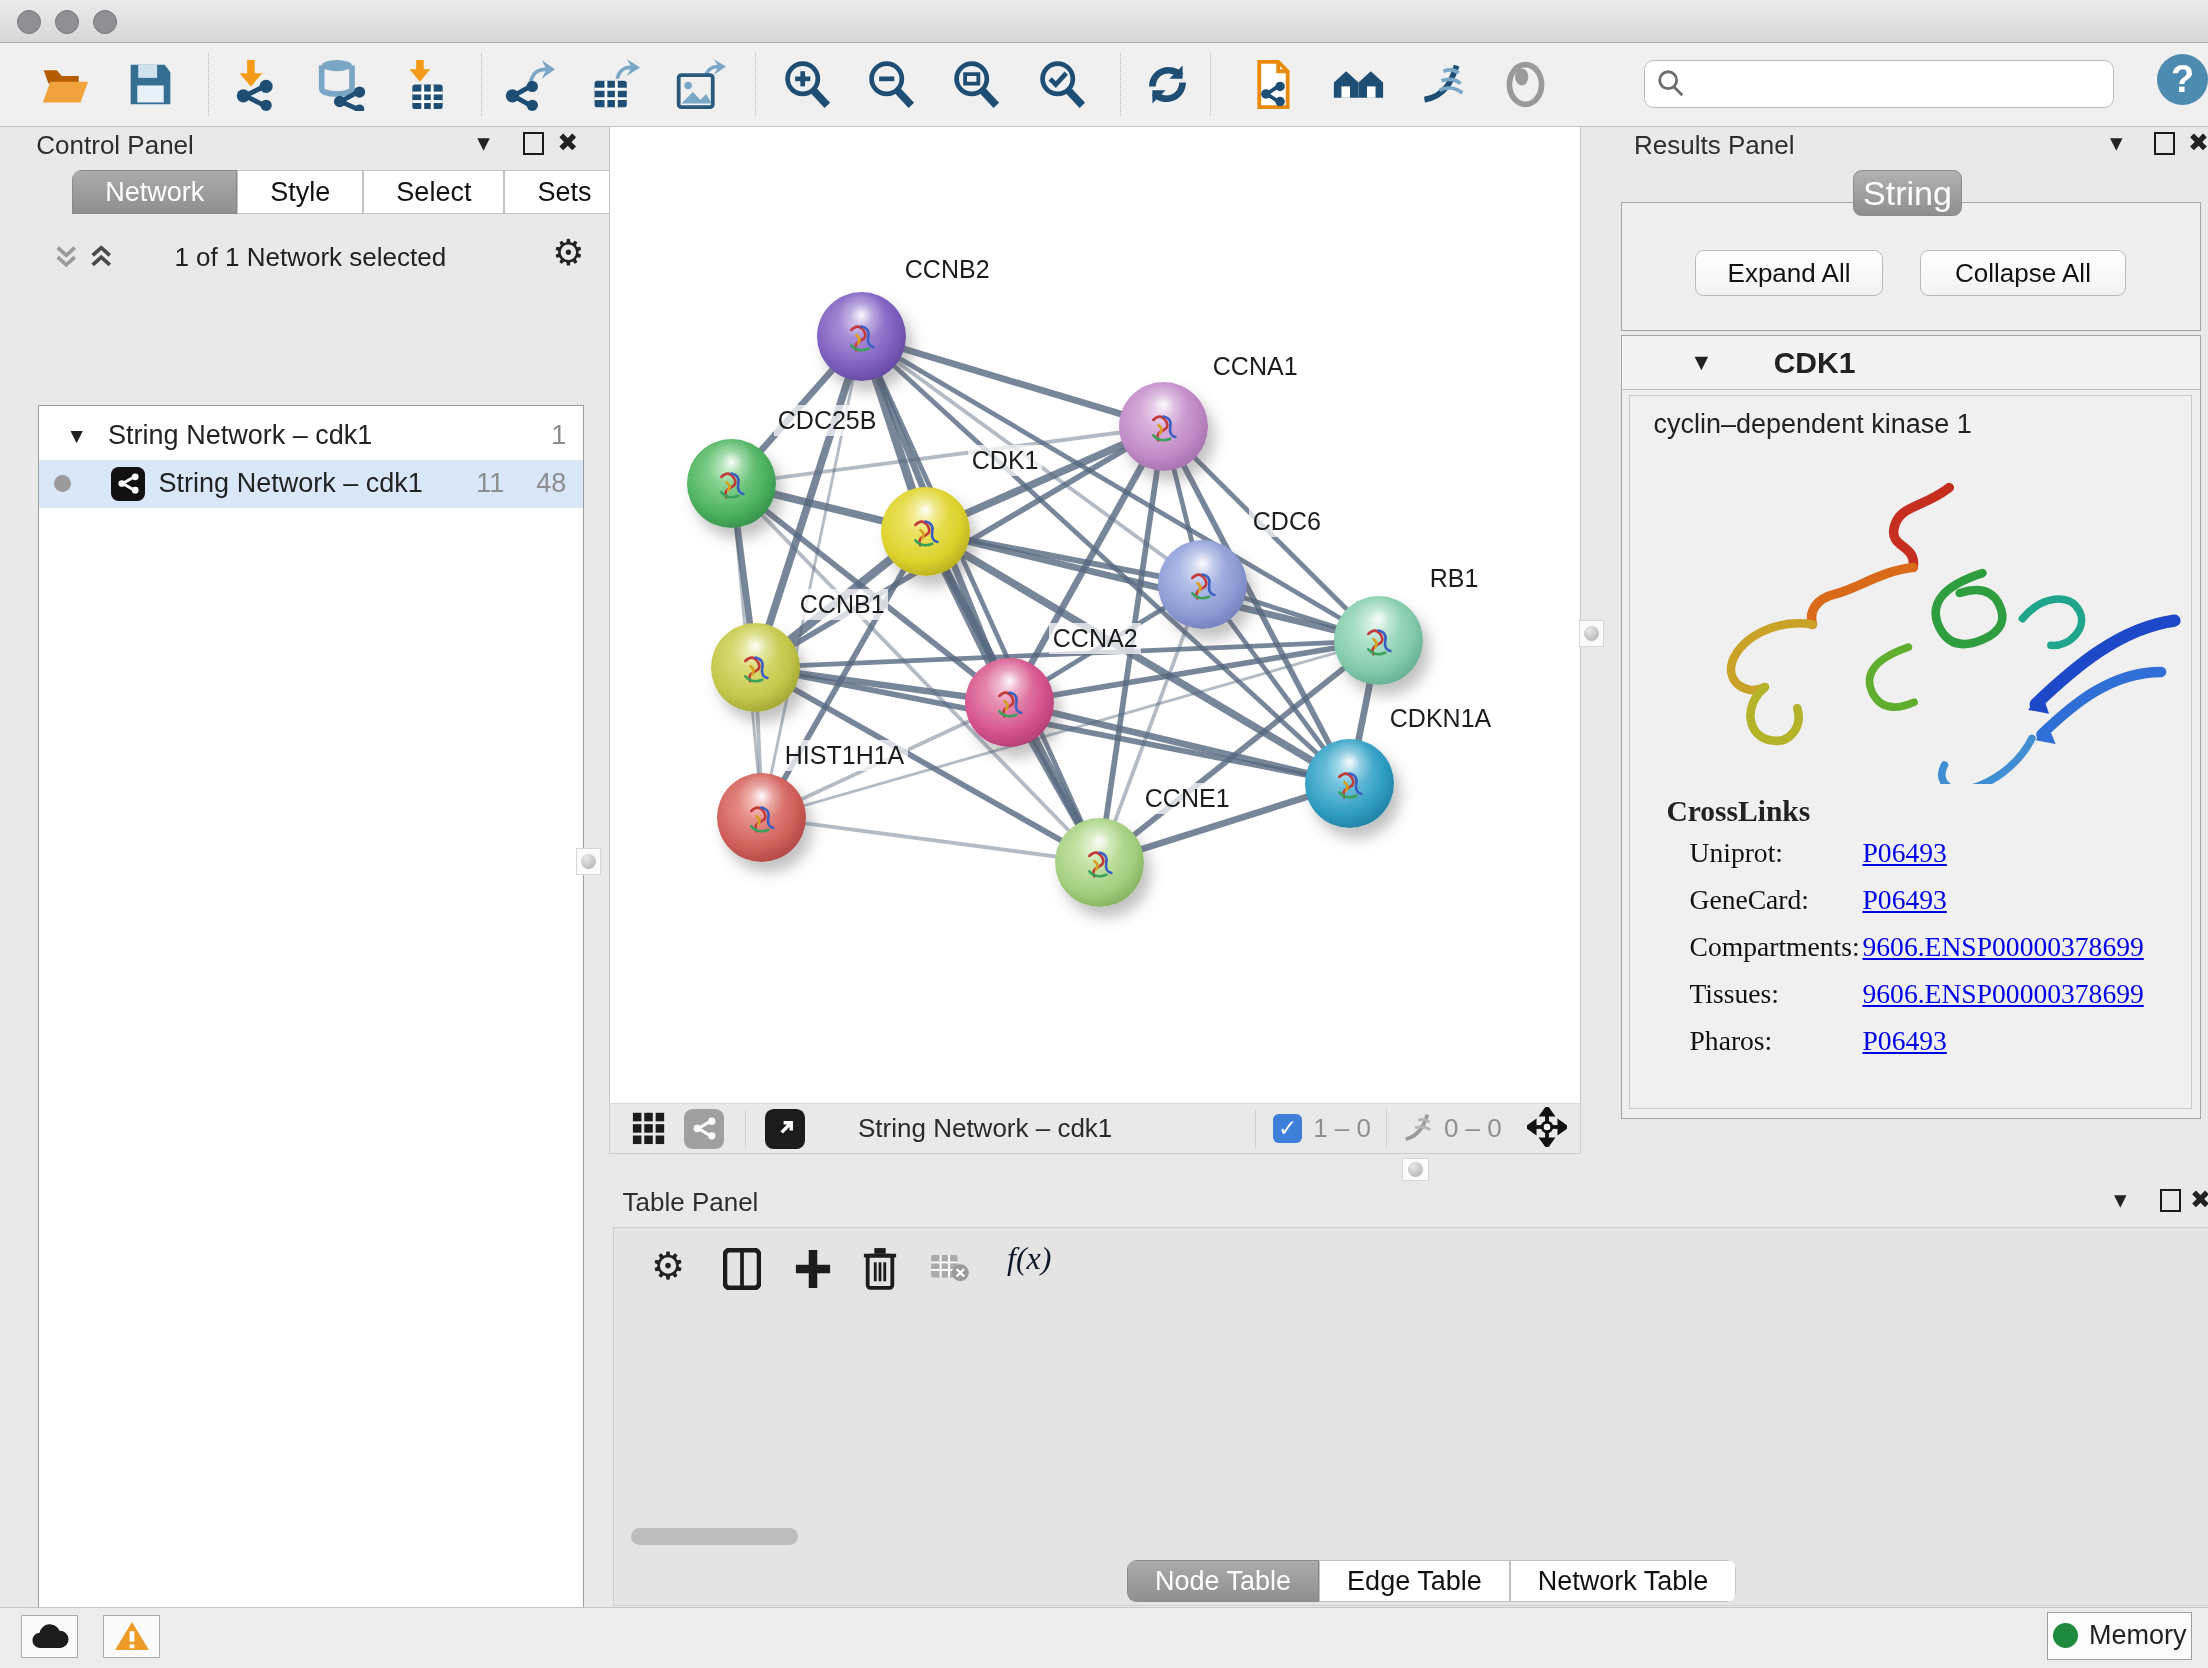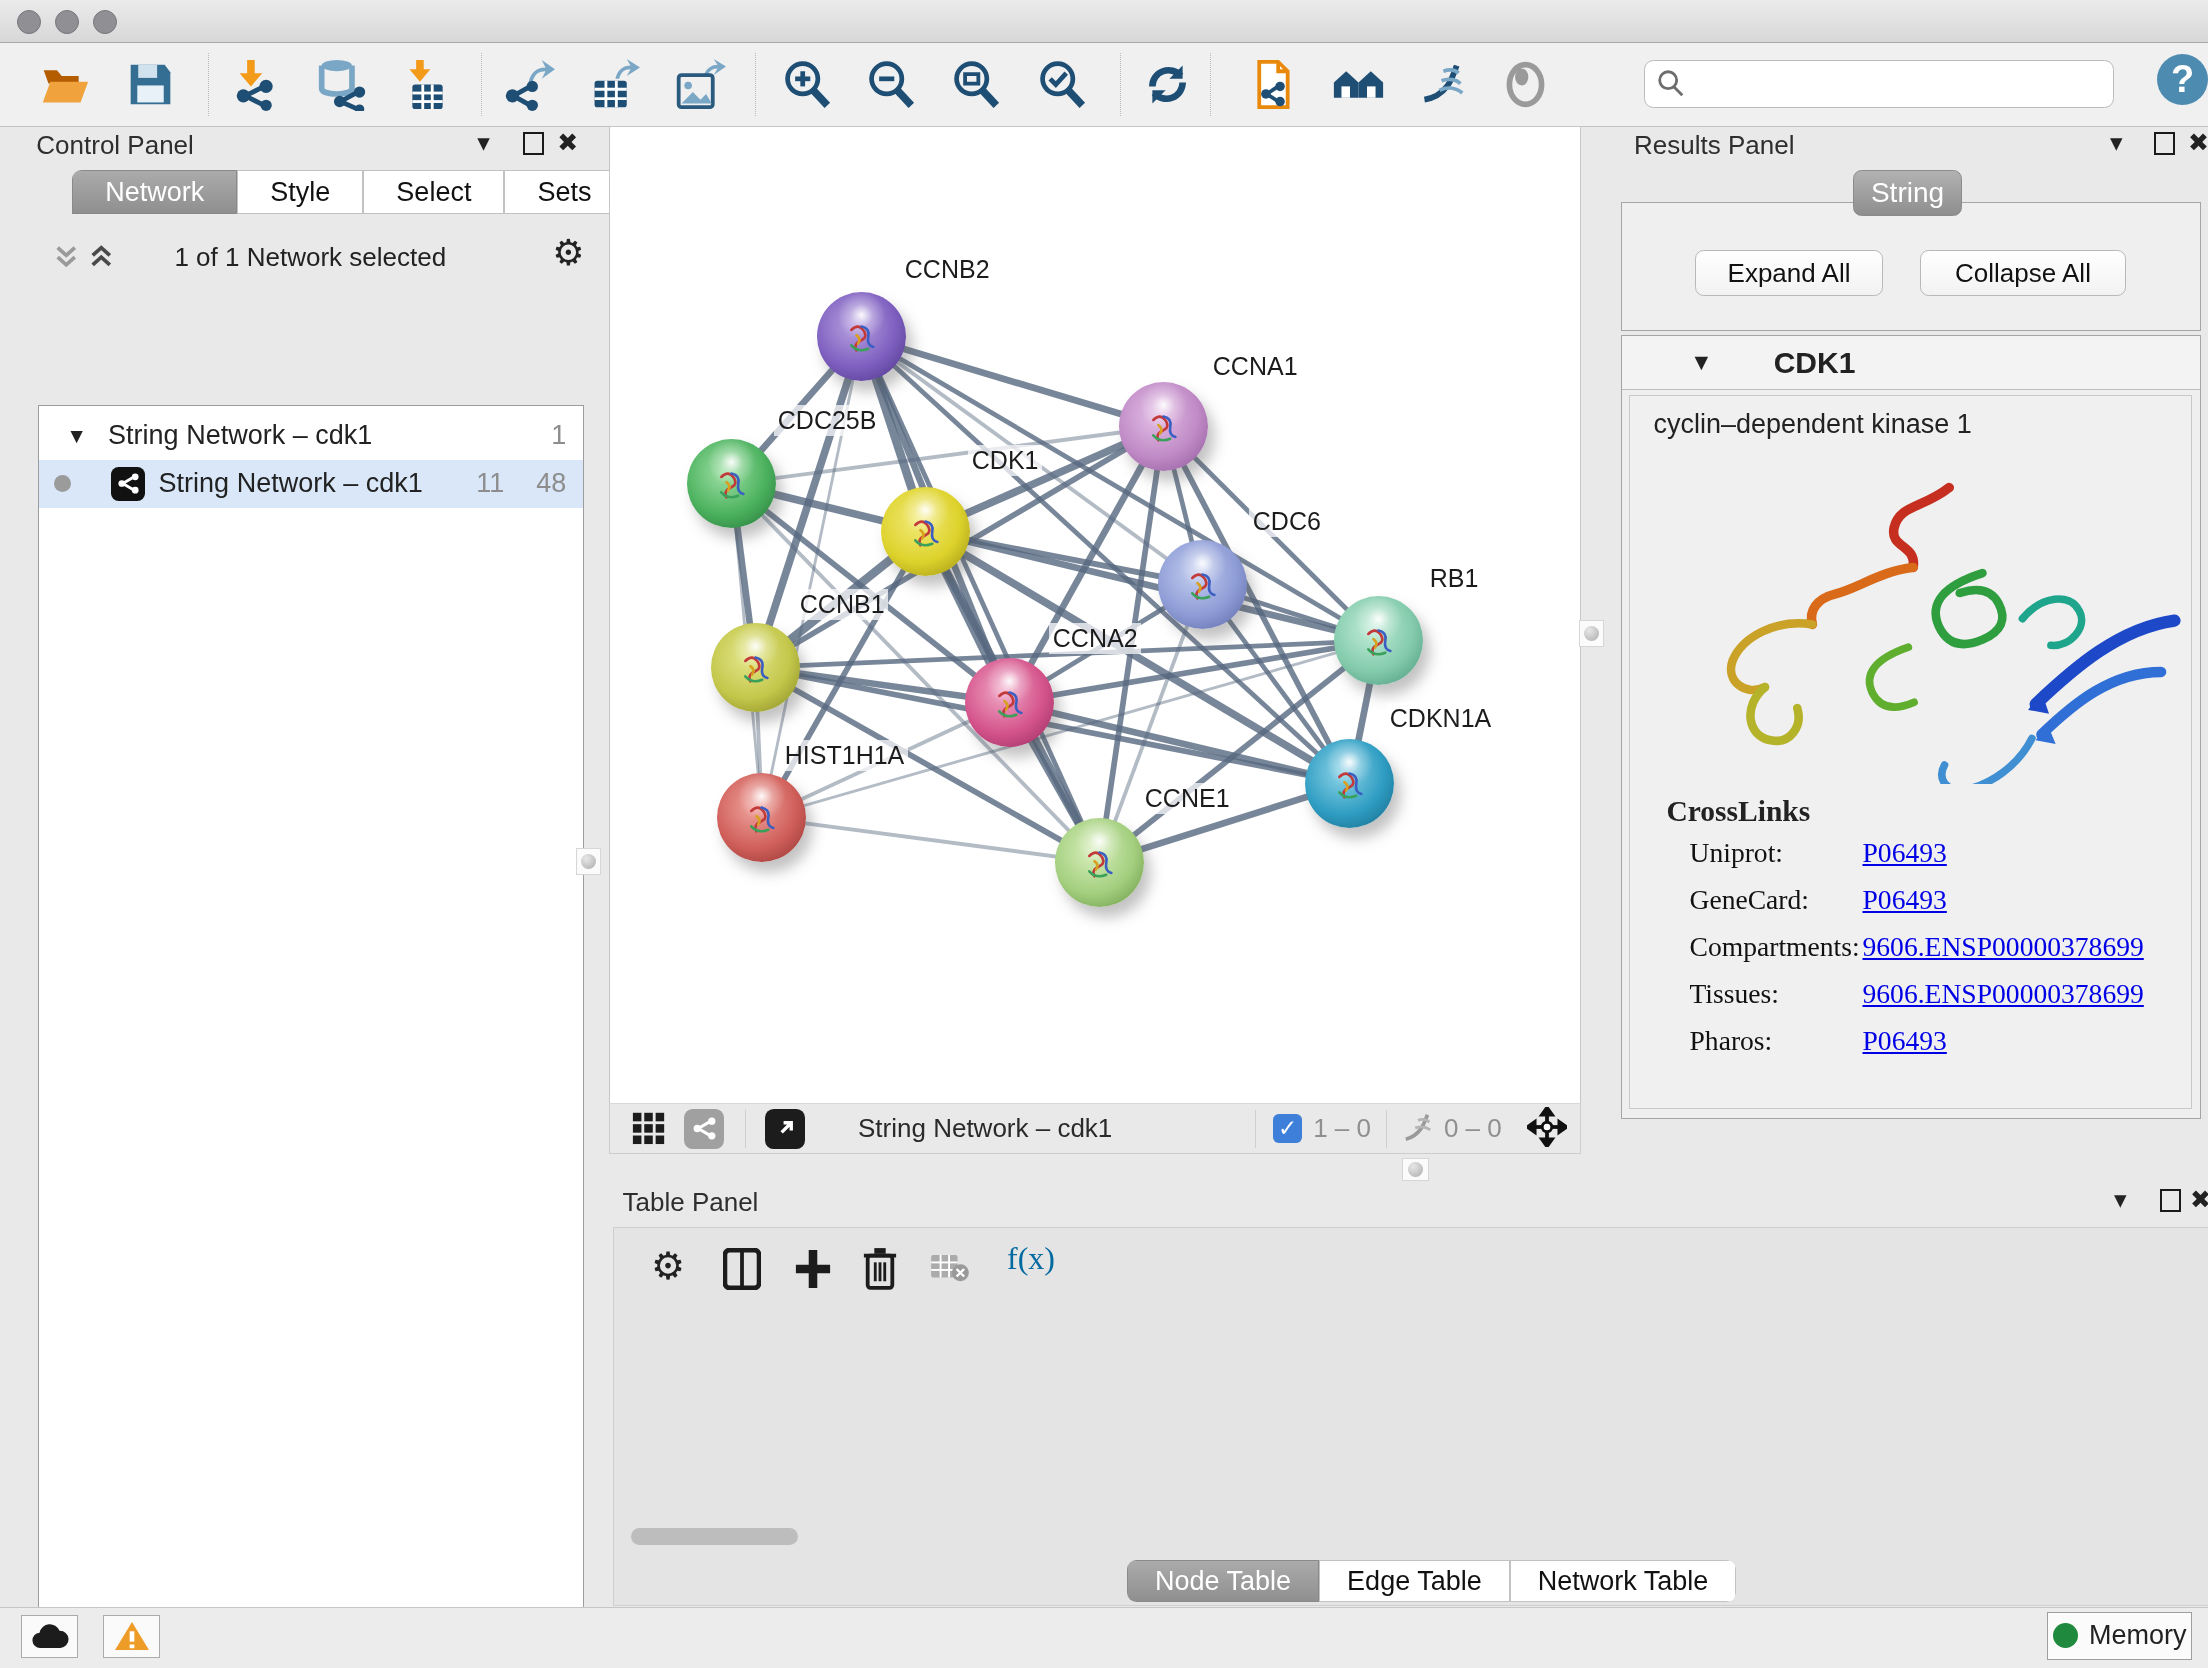--- a/index.html
+++ b/index.html
@@ -49,27 +49,27 @@
   .nbcount{font-size:26px;color:#8f8f8f;}
   .chk{width:28.5px;height:28.5px;border-radius:5.7px;background:#3d7fd9;color:#fff;font-size:23px;
     display:flex;align-items:center;justify-content:center;}
   
   .sdotbox{background:#fbfbfb;border:1px solid #d6d6d6;display:flex;align-items:center;justify-content:center;}
   .sdot{width:15px;height:15px;border-radius:50%;background:radial-gradient(circle at 35% 30%,#e8e8e8,#ababab);}
   
   .rbox{border:1px solid #a5a5a5;background:#efefef;}
   .btn{background:linear-gradient(#ffffff,#f2f2f2);border:1px solid #b8b8b8;border-radius:8.6px;
     font-size:26px;color:#111;display:flex;align-items:center;justify-content:center;}
-  .stringtab{background:linear-gradient(#b2b2b2,#8e8e8e);color:#fff;font-size:28px;border-radius:8.6px;
+  .stringtab{background:linear-gradient(#b2b2b2,#8e8e8e);color:#fff;font-size:34px;border-radius:8.6px;
     display:flex;align-items:center;justify-content:center;border:1px solid #8b8b8b;}
   .serif{font-family:"Liberation Serif",serif;}
   .xl-label{font-size:27.6px;color:#111;}
   .xl-link{font-size:27.6px;color:#0000e6;text-decoration:underline;}
   .scrollthumb{position:absolute;left:632px;top:1528px;width:167px;height:17px;border-radius:8.6px;background:#bdbdbd;}
-  .fx{font-family:"Liberation Serif",serif;font-size:32px;color:#0369a1;}
+  .fx{font-family:"Liberation Serif",serif;font-style:italic;font-size:32px;color:#0f172a;}
   
   .statusbar{left:0;top:1607px;width:2208px;height:61px;background:#ececec;border-top:1px solid #c6c6c6;}
   .sbtn{position:absolute;top:6.7px;width:55px;height:41px;background:#fafafa;border:1.9px solid #ababab;
     display:flex;align-items:center;justify-content:center;}
   .membtn{position:absolute;left:2047px;top:3.8px;width:143px;height:46px;background:#fbfbfb;border:1.9px solid #9f9f9f;
     display:flex;align-items:center;justify-content:center;gap:11.4px;font-size:27px;}
   .greendot{width:25px;height:25px;border-radius:50%;background:#1f8a3d;}
 </style>
 </head>
 <body>

